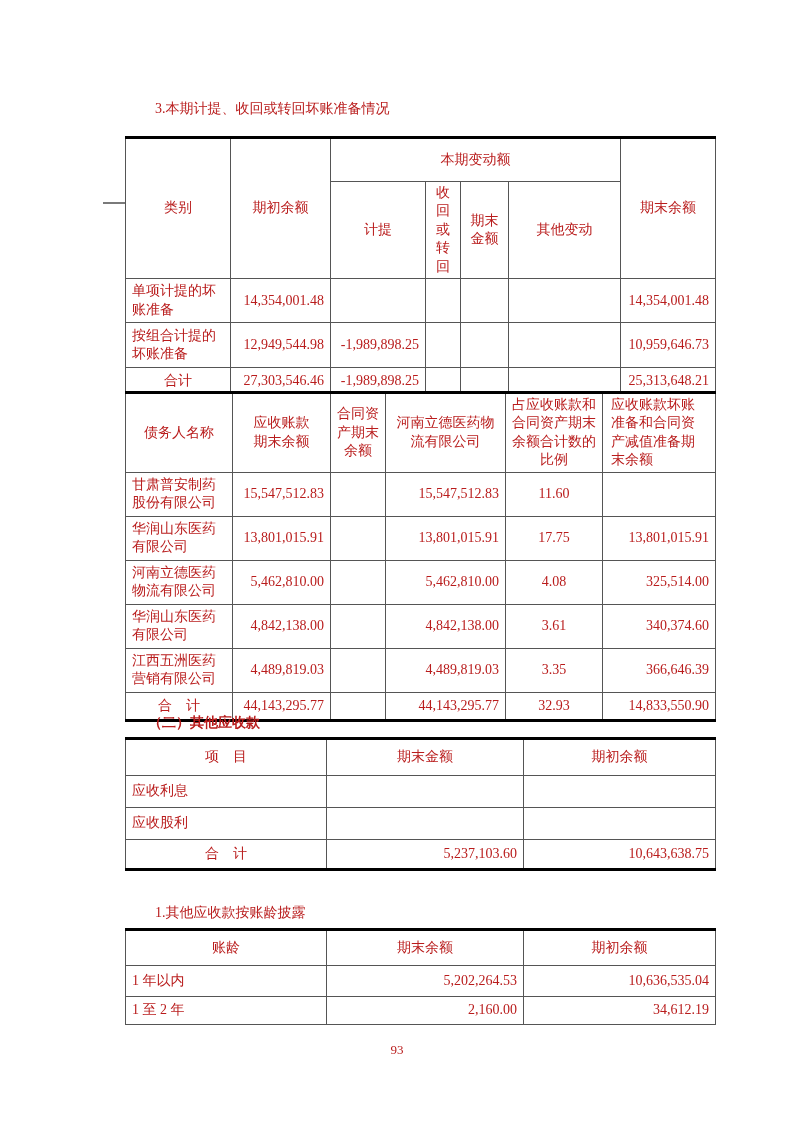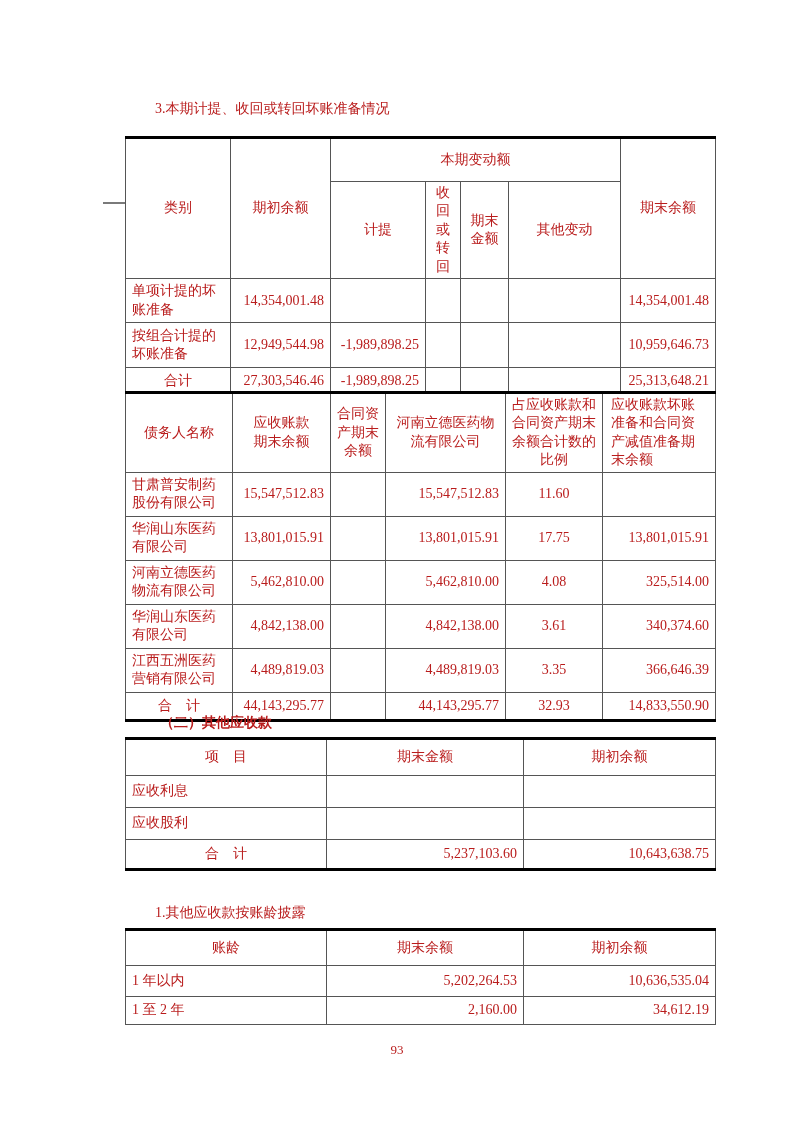--- a/index.html
+++ b/index.html
@@ -149,21 +149,21 @@
       <td class="ctr">合　计</td>
       <td class="num">44,143,295.77</td>
       <td class="num"></td>
       <td class="num">44,143,295.77</td>
       <td class="ctr">32.93</td>
       <td class="num">14,833,550.90</td>
     </tr>
   </tbody>
     </table>
 
-  <div class="title bold" style="left:160px;top:714px;">（二）其他应收款</div>
+  <div class="title bold" style="left:148px;top:714px;">（二）其他应收款</div>
 
   <table class="tb" style="left:125px;top:737px;width:590px;">
     <colgroup>
       <col style="width:201px">
         <col style="width:197px">
         <col style="width:192px">
     </colgroup>
     <tbody>
         <tr style="height:37px">
       <td class="hc">项　目</td>

